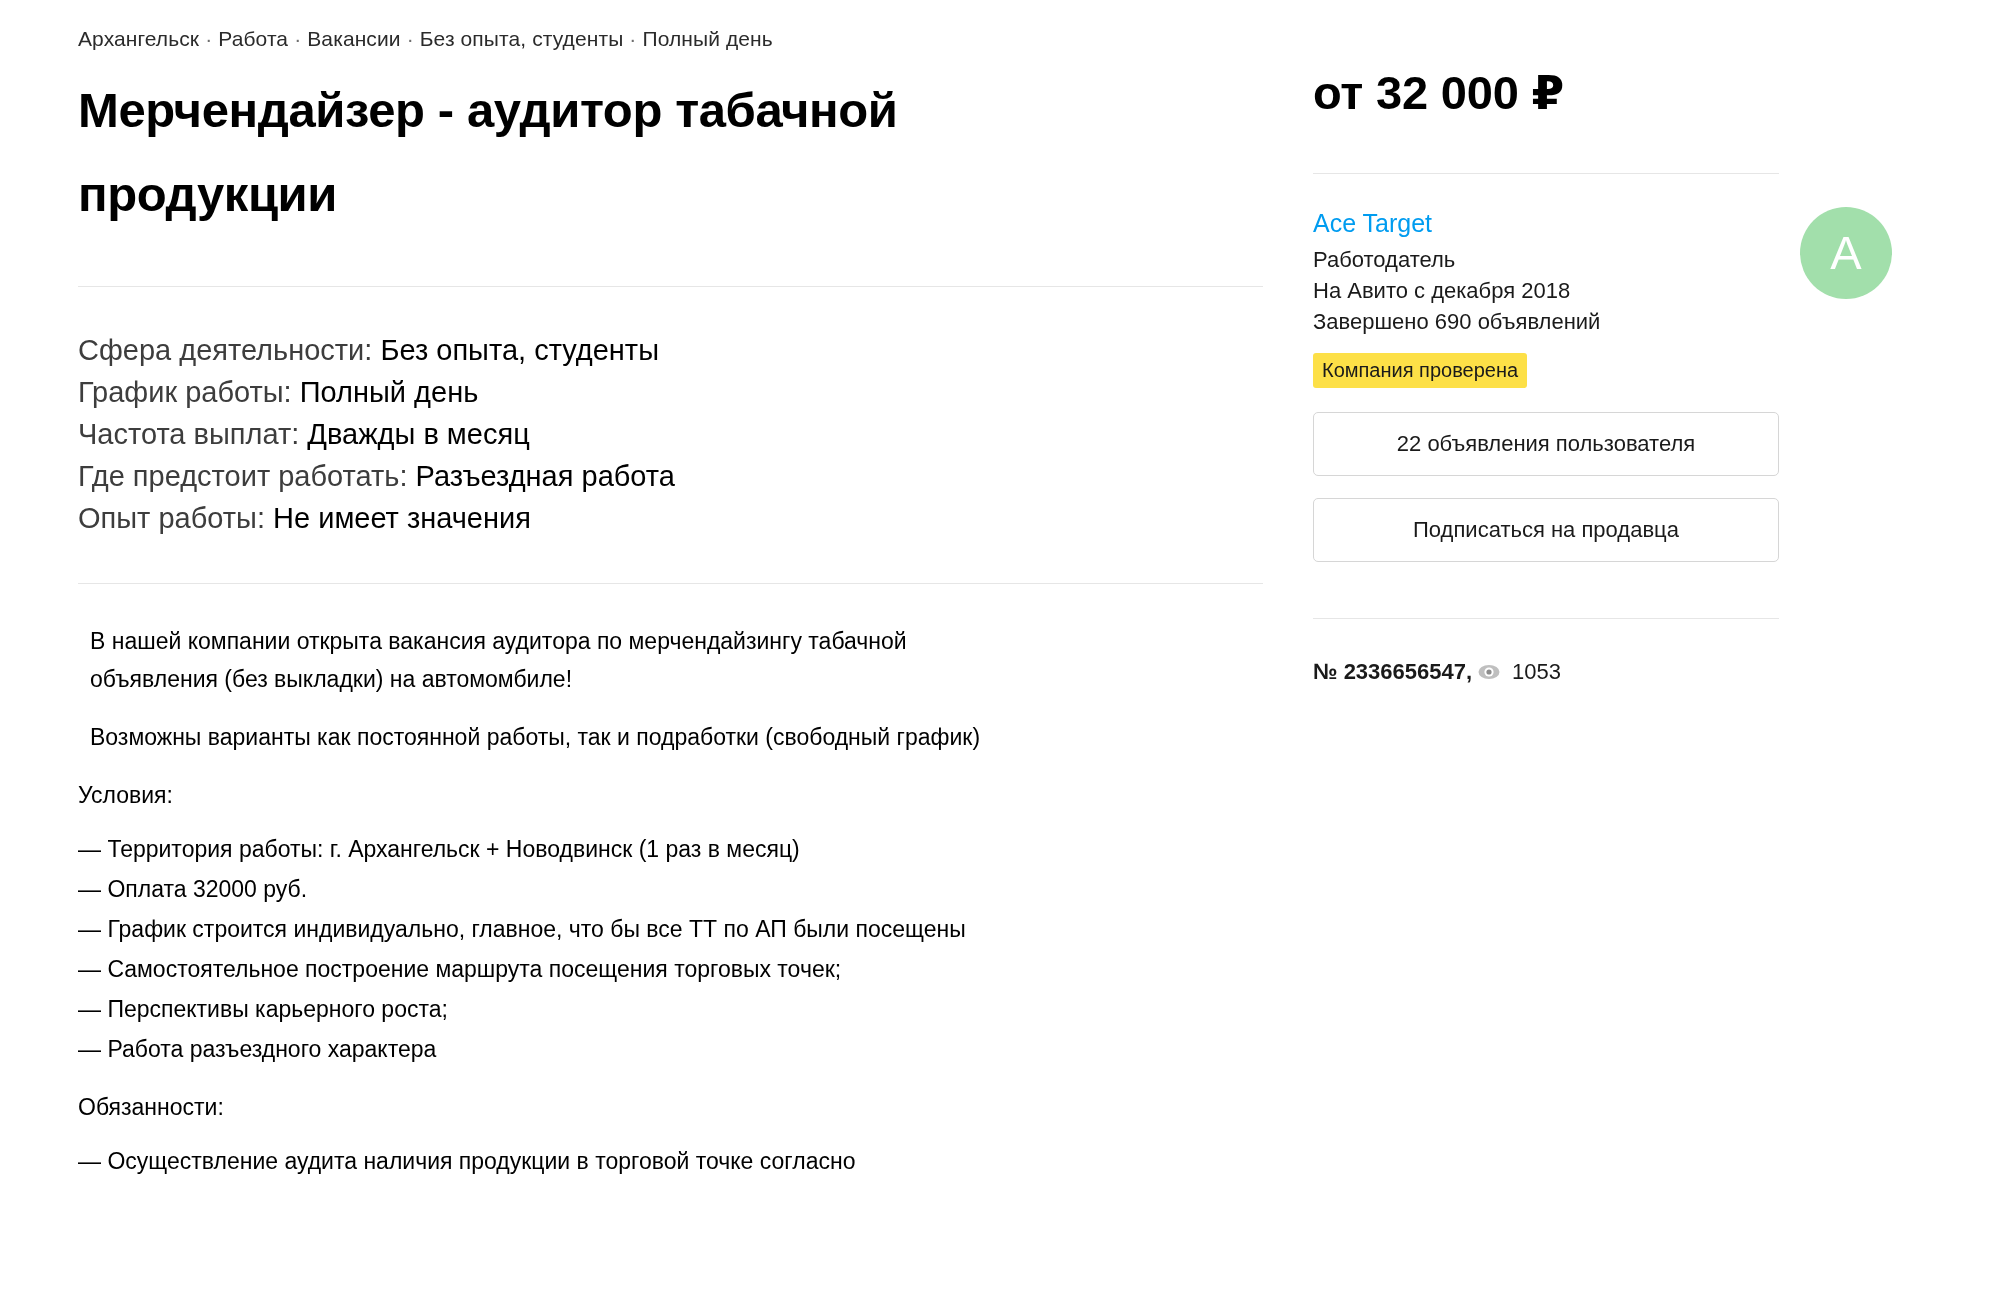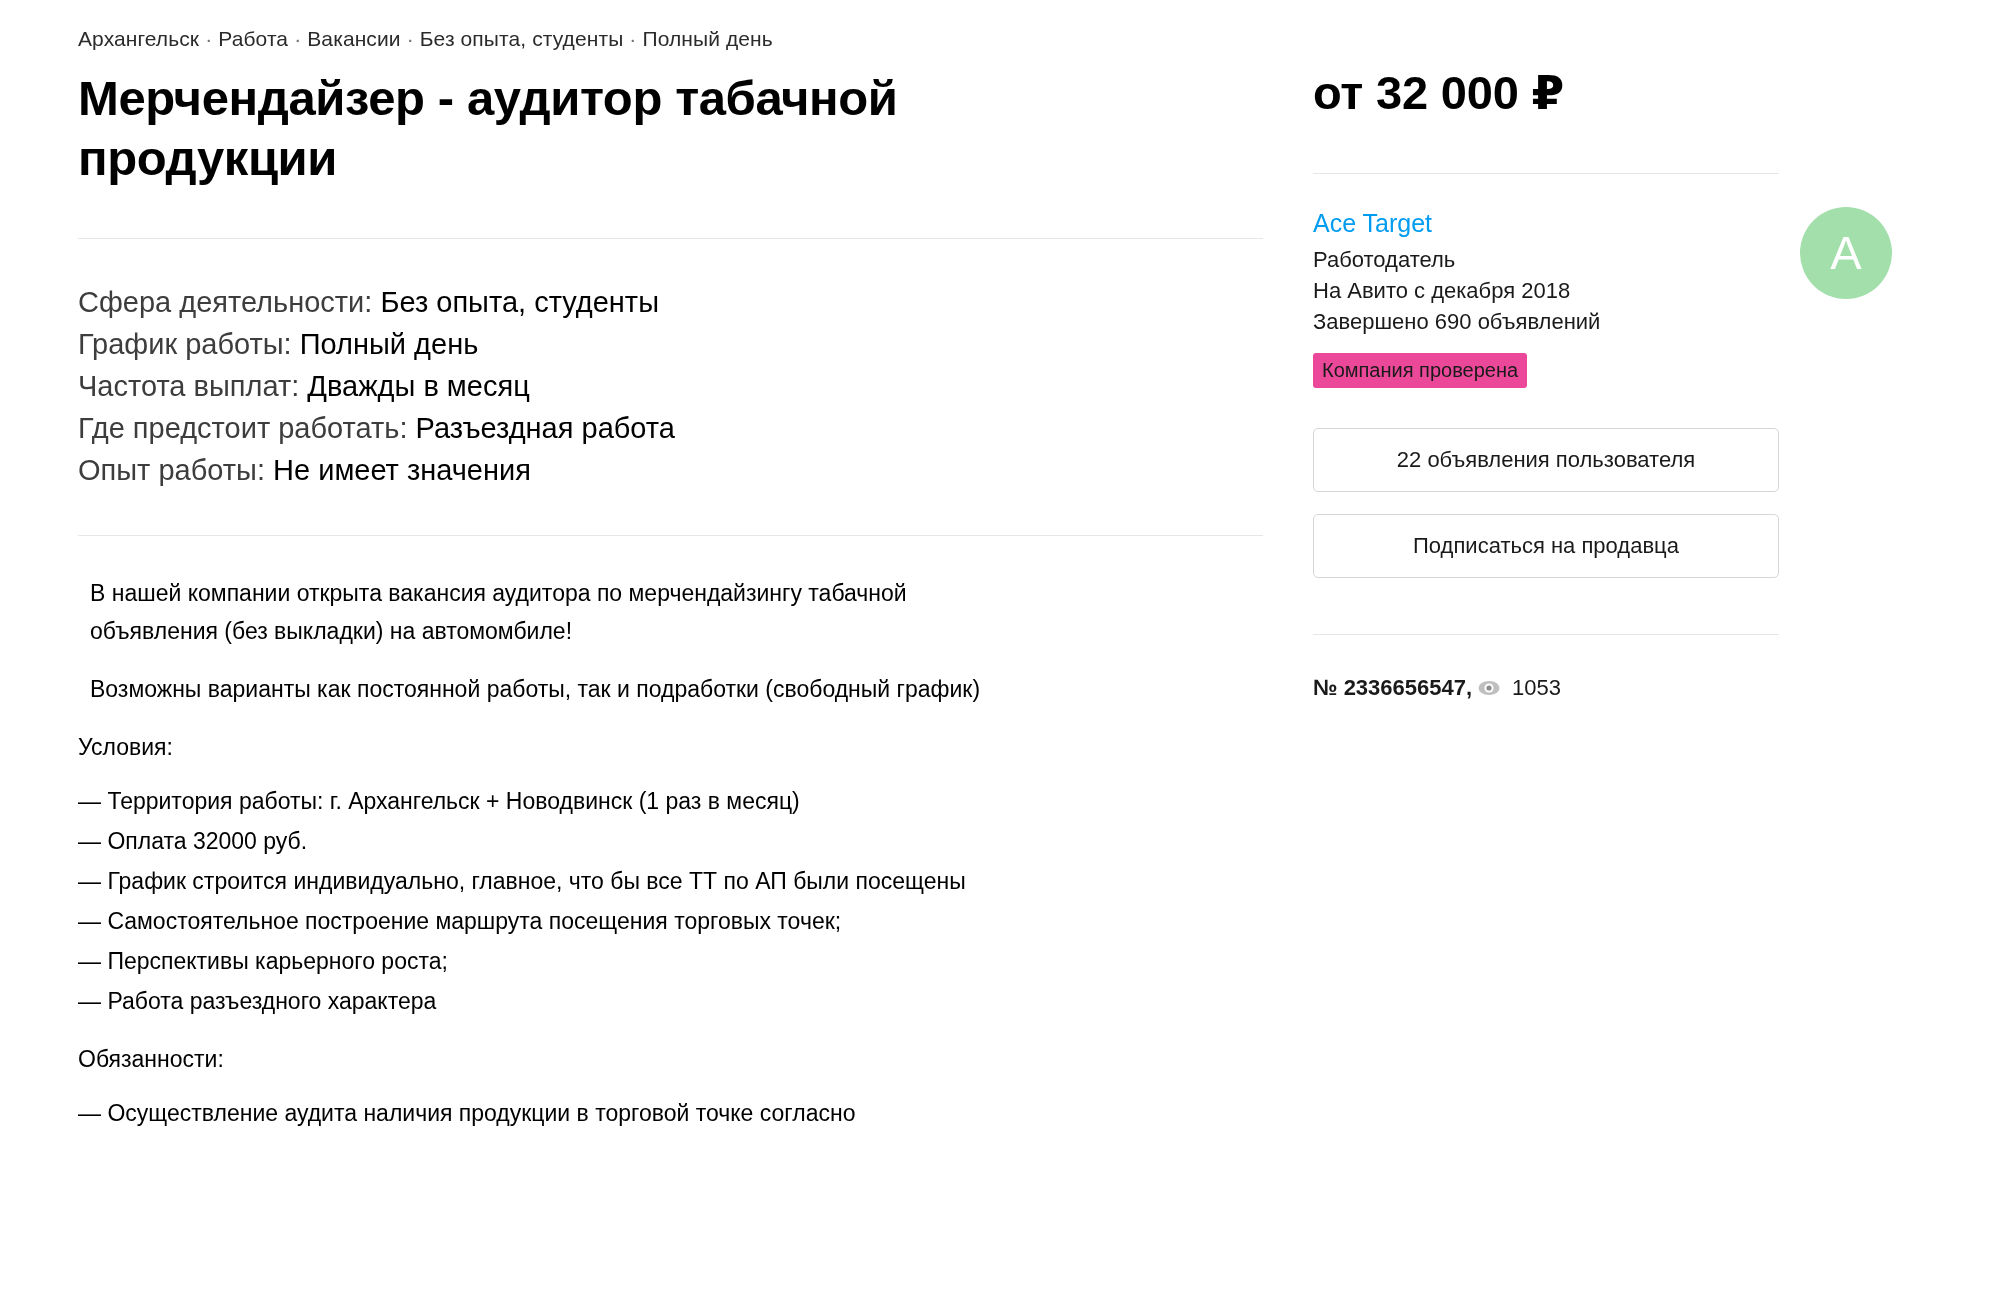--- a/index.html
+++ b/index.html
@@ -52,21 +52,21 @@
   }
   .breadcrumb .crumb { color: #2b2b2b; }
   .breadcrumb .sep {
     color: #6f6f6f;
     padding: 0 6px;
   }
 
   
   .title {
     font-size: 49px;
-    line-height: 60px;
+    line-height: 84px;
     font-weight: bold;
     letter-spacing: -0.4px;
     margin: 0 0 14px 0;
     max-width: 1090px;
     color: #000;
   }
 
   
   .price {
     font-size: 47px;
@@ -153,21 +153,21 @@
   }
   .seller-meta {
     font-size: 22px;
     line-height: 31px;
     color: #1a1a1a;
     white-space: nowrap;
   }
 
   .verified-badge {
     display: inline-block;
-    background: #ec4899;
+    background: #fde047;
     color: #1a1a1a;
     font-size: 20px;
     line-height: 26px;
     padding: 4px 9px 5px 9px;
     border-radius: 3px;
     margin-top: 16px;
   }
 
   .avatar {
     position: absolute;
@@ -193,21 +193,21 @@
     background: #ffffff;
     border: 1px solid #d6d6d6;
     border-radius: 5px;
     font-family: inherit;
     font-size: 22px;
     line-height: 26px;
     color: #1a1a1a;
     text-align: center;
     cursor: pointer;
   }
-  .btn:first-of-type { margin-top: 40px; }
+  .btn:first-of-type { margin-top: 24px; }
 
   .contact-block { margin-top: 40px; }
   .contact-label {
     font-size: 22px;
     line-height: 31px;
     color: #9a9a9a;
   }
   .contact-name {
     font-size: 22px;
     line-height: 31px;

